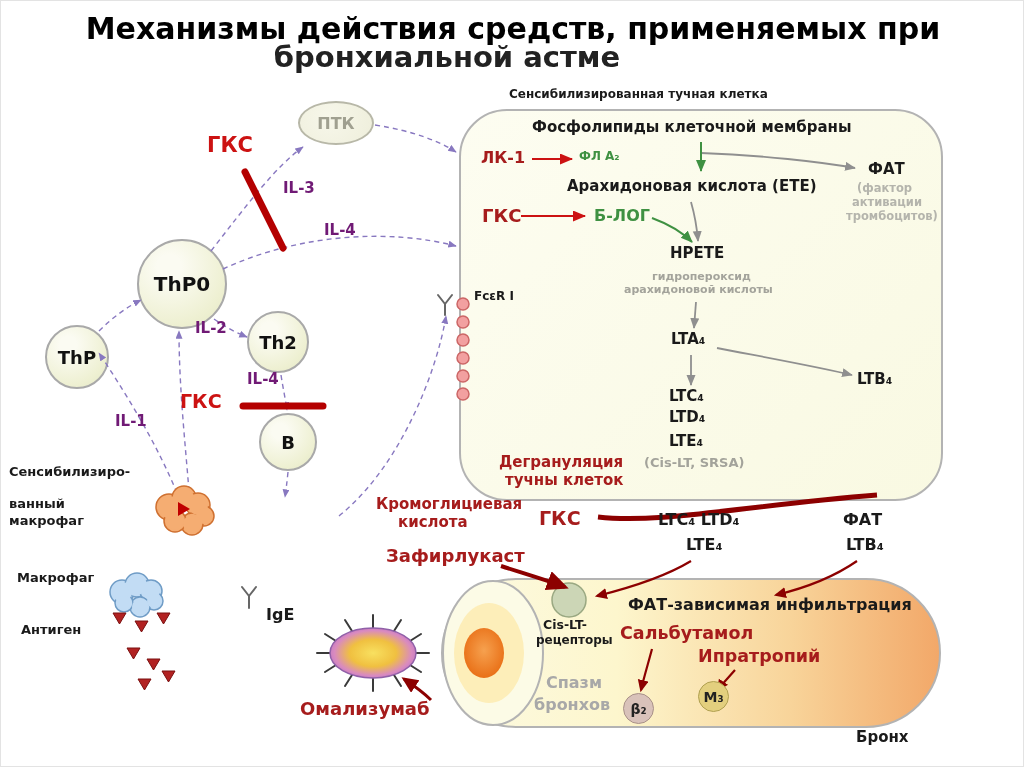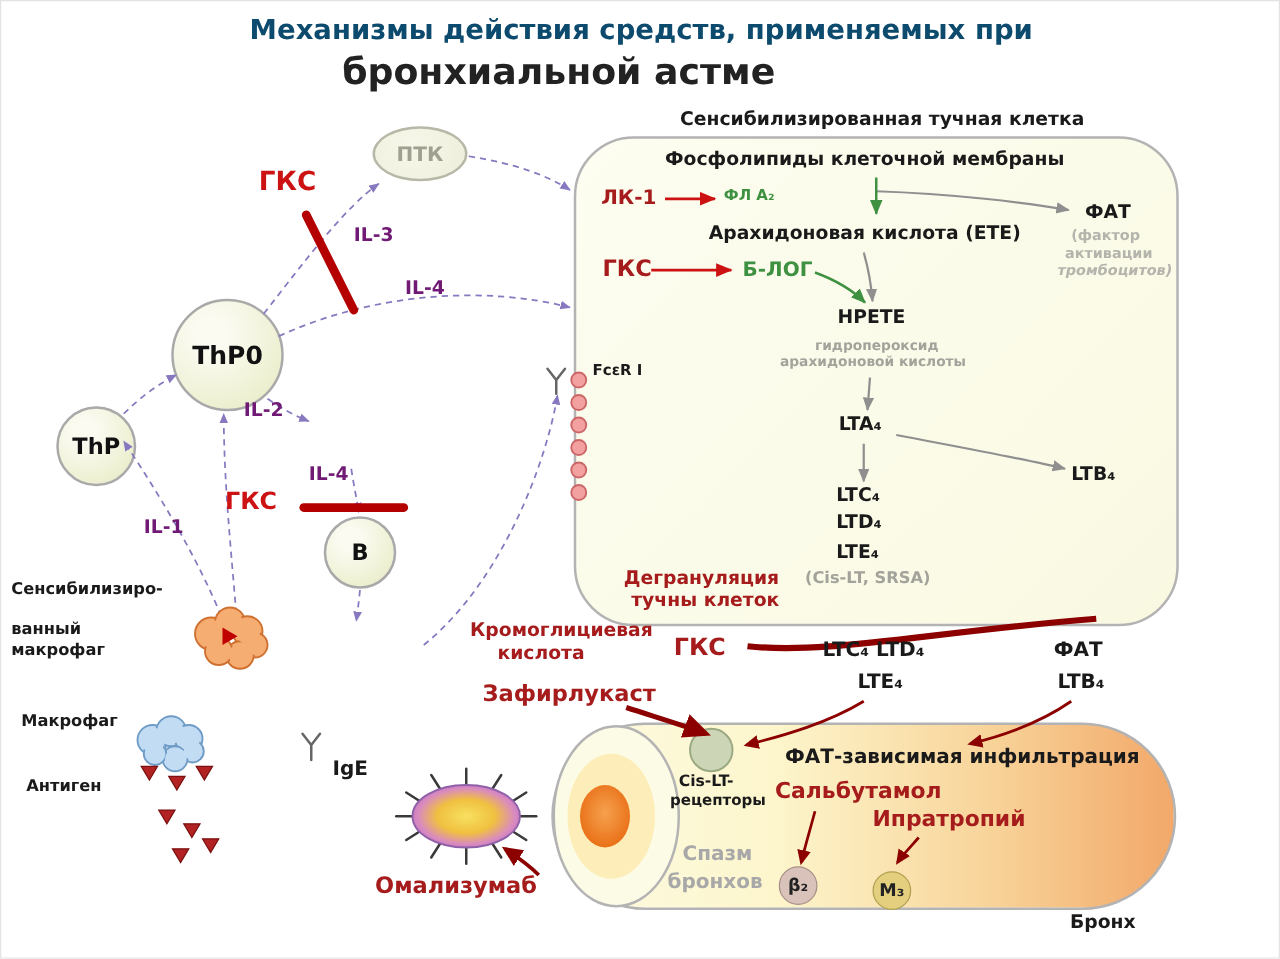--- a/index.html
+++ b/index.html
@@ -25,21 +25,21 @@
               background:linear-gradient(135deg,#fdfdf1 0%, #f9f9e2 100%); z-index:5; }
 
   #bronchus { position:absolute; left:440px; top:577px; width:500px; height:150px;
               border:2px solid #b3b3b3; border-radius:75px;
               background:linear-gradient(90deg,#fcfae2 0%, #fdf6cd 35%, #f8d49a 70%, #f2a869 100%); z-index:5; }
 
   .smallcircle { position:absolute; border-radius:50%; display:flex; align-items:center;
                  justify-content:center; font-weight:bold; font-size:14px; color:#222; z-index:30; }
   #beta2-receptor { left:622px; top:692px; width:31px; height:31px;
                     background:#d9c2ba; border:1.5px solid #a89088; }
-  #m3-receptor    { left:697px; top:696px; width:31px; height:31px;
+  #m3-receptor    { left:697px; top:680px; width:31px; height:31px;
                     background:#e3cf7e; border:1.5px solid #b0a050; }
 
   #ptk-cell { position:absolute; left:297px; top:100px; width:76px; height:44px;
               border:2px solid #b8b8a8; border-radius:50%;
               background:radial-gradient(circle at 40% 35%, #f7f7ea, #eeeedb); z-index:10;
               display:flex; align-items:center; justify-content:center;
               font-weight:bold; font-size:16px; color:#a0a090; }
 
   svg.overlay { position:absolute; left:0; top:0; z-index:20; pointer-events:none; }
 </style>
@@ -53,20 +53,23 @@
 
   <div id="ptk-cell">
     <span>ПТК</span>
   </div>
 
   <div class="cell" style="left:136px; top:238px; width:90px; height:90px; font-size:20px;">
     <span>ThP0</span>
   </div>
   <div class="cell" style="left:44px; top:324px; width:64px; height:64px; font-size:18px;">
     <span>ThP</span>
+  </div>
+  <div class="cell" style="left:246px; top:310px; width:62px; height:62px; font-size:18px;">
+    <span>Th2</span>
   </div>
   <div class="cell" style="left:258px; top:412px; width:58px; height:58px; font-size:18px;">
     <span>B</span>
   </div>
 
   <div class="smallcircle" id="beta2-receptor">
     <span>β₂</span>
   </div>
   <div class="smallcircle" id="m3-receptor">
     <span>М₃</span>
@@ -228,45 +231,45 @@
           <line x1="335" y1="640" x2="324" y2="633"></line>
         <line x1="351" y1="630" x2="344" y2="619"></line>
           <line x1="372" y1="627" x2="372" y2="614"></line>
         <line x1="393" y1="630" x2="400" y2="619"></line>
           <line x1="409" y1="640" x2="420" y2="633"></line>
       </g>
       <ellipse cx="372" cy="652" rx="43" ry="25" fill="url(#omaGrad)" stroke="#9060a8" stroke-width="1.5"></ellipse>
     </g>
   </svg>
 
-  <div class="lbl" style="left:0; top:12px; width:1024px; text-align:center; font-size:22px; color:#0c4a6e;">Механизмы действия средств, применяемых при</div>
+  <div class="lbl" style="left:0; top:12px; width:1024px; text-align:center; font-size:30px; color:#000000;">Механизмы действия средств, применяемых при</div>
   <div class="lbl" style="left:0; top:41px; width:892px; text-align:center; font-size:29px; color:#222;">бронхиальной астме</div>
 
   <div class="lbl bred" style="left:206px; top:133px; font-size:21px;">ГКС</div>
   <div class="lbl purple" style="left:282px; top:180px; font-size:15px;">IL-3</div>
   <div class="lbl purple" style="left:323px; top:222px; font-size:15px;">IL-4</div>
   <div class="lbl purple" style="left:194px; top:320px; font-size:15px;">IL-2</div>
   <div class="lbl purple" style="left:246px; top:371px; font-size:15px;">IL-4</div>
   <div class="lbl bred" style="left:179px; top:391px; font-size:19px;">ГКС</div>
   <div class="lbl purple" style="left:114px; top:413px; font-size:15px;">IL-1</div>
 
   <div class="lbl" style="left:8px; top:464px; font-size:13px;">Сенсибилизиро-</div>
   <div class="lbl" style="left:8px; top:496px; font-size:13px;text-align:center;">ванный</div>
   <div class="lbl" style="left:8px; top:513px; font-size:13px;">макрофаг</div>
   <div class="lbl" style="left:16px; top:570px; font-size:13px;">Макрофаг</div>
   <div class="lbl" style="left:20px; top:622px; font-size:13px;">Антиген</div>
 
-  <div class="lbl" style="left:543px; top:87px; font-size:15px;">Сенсибилизированная тучная клетка</div>
+  <div class="lbl" style="left:508px; top:87px; font-size:12px;">Сенсибилизированная тучная клетка</div>
   <div class="lbl" style="left:531px; top:119px; font-size:15px;">Фосфолипиды клеточной мембраны</div>
   <div class="lbl red" style="left:480px; top:149px; font-size:16px;">ЛК-1</div>
   <div class="lbl green" style="left:578px; top:149px; font-size:12px;">ФЛ А₂</div>
   <div class="lbl" style="left:867px; top:161px; font-size:15px;">ФАТ</div>
   <div class="lbl ltgray" style="left:856px; top:181px; font-size:11.5px;">(фактор</div>
   <div class="lbl ltgray" style="left:851px; top:195px; font-size:11.5px;">активации</div>
-  <div class="lbl ltgray" style="left:845px; top:209px; font-size:11.5px;font-style:italic;">тромбоцитов)</div>
+  <div class="lbl ltgray" style="left:845px; top:209px; font-size:11.5px;">тромбоцитов)</div>
   <div class="lbl" style="left:566px; top:178px; font-size:15px;">Арахидоновая кислота (ЕТЕ)</div>
   <div class="lbl red" style="left:481px; top:206px; font-size:18px;">ГКС</div>
   <div class="lbl green" style="left:593px; top:207px; font-size:16px;">Б-ЛОГ</div>
   <div class="lbl" style="left:669px; top:245px; font-size:15px;">НРЕТЕ</div>
   <div class="lbl gray" style="left:651px; top:270px; font-size:11px;">гидропероксид</div>
   <div class="lbl gray" style="left:623px; top:283px; font-size:11px;">арахидоновой кислоты</div>
   <div class="lbl" style="left:670px; top:331px; font-size:15px;">LTA₄</div>
   <div class="lbl" style="left:856px; top:371px; font-size:15px;">LTB₄</div>
   <div class="lbl" style="left:668px; top:388px; font-size:15px;">LTC₄</div>
   <div class="lbl" style="left:668px; top:409px; font-size:15px;">LTD₄</div>

